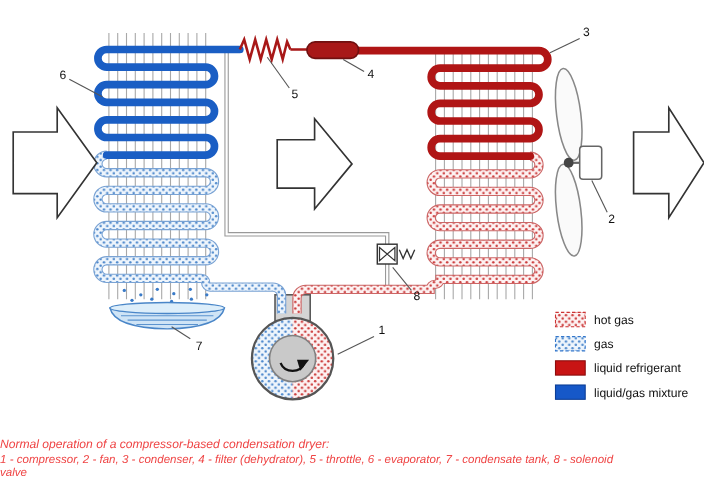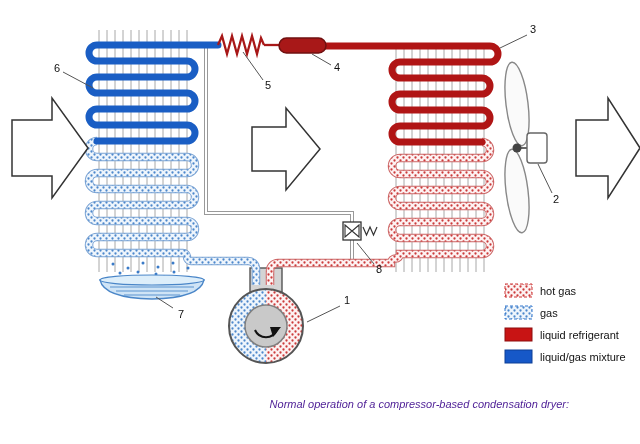--- a/index.html
+++ b/index.html
@@ -1,21 +1,21 @@
 <!DOCTYPE html>
 <html><head>
 <meta charset="utf-8">
 <style>
   html,body{margin:0;padding:0;background:#fff;width:640px;height:444px;overflow:hidden;}
   body{font-family:"Liberation Sans",sans-serif;}
   .stage{width:640px;height:444px;position:relative;background:#fff;}
   svg text{font-family:"Liberation Sans",sans-serif;fill:#111;}
   .callout{font-size:11px;}
   .legend-label{font-size:11px;}
-  .caption{position:absolute;left:0;top:398px;width:569px;text-align:right;font-style:italic;color:#4c1d95;}
+  .caption{position:absolute;left:0;top:398px;width:569px;text-align:left;font-style:italic;color:#ef4444;}
   .caption .cap-title{font-size:11px;margin:0 0 2px 0;}
   .caption .cap-parts{font-size:10.5px;margin:0;}
 </style>
 </head>
 <body>
 
 <div class="stage">
 <svg width="640" height="396" viewBox="0 0 640 396">
   <defs>
     <pattern id="hotgas" width="6" height="6" patternUnits="userSpaceOnUse">
@@ -139,14 +139,15 @@
     <rect x="505" y="328" width="27" height="13" stroke="#8d0d0d" stroke-width="1" fill="#c81414"></rect>
     <text class="legend-label" x="540" y="338.5">liquid refrigerant</text>
 
     <rect x="505" y="350" width="27" height="13" stroke="#0c3e96" stroke-width="1" fill="#1658c8"></rect>
     <text class="legend-label" x="540" y="360.5">liquid/gas mixture</text>
   </g>
 </svg>
 
 <div class="caption">
   <p class="cap-title">Normal operation of a compressor-based condensation dryer:</p>
+  <p class="cap-parts">1 - compressor, 2 - fan, 3 - condenser, 4 - filter (dehydrator), 5 - throttle, 6 - evaporator, 7 - condensate tank, 8 - solenoid valve</p>
 </div>
 </div>
 
 </body></html>

